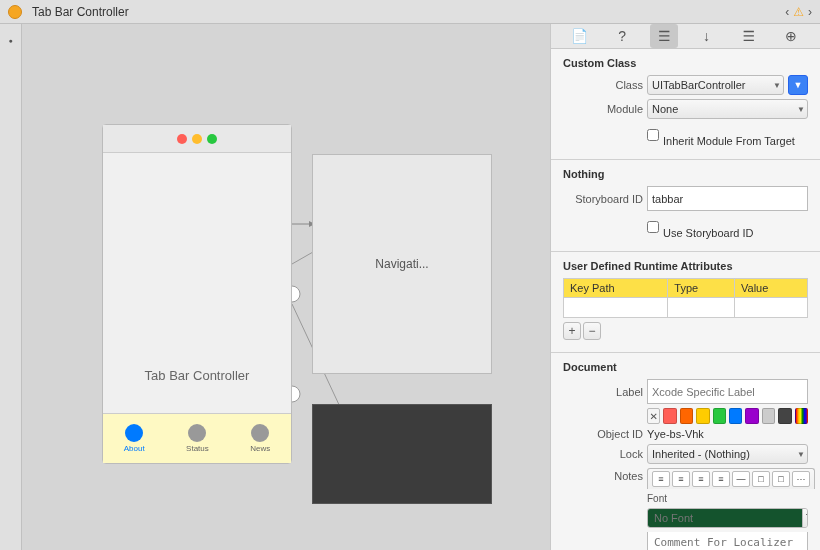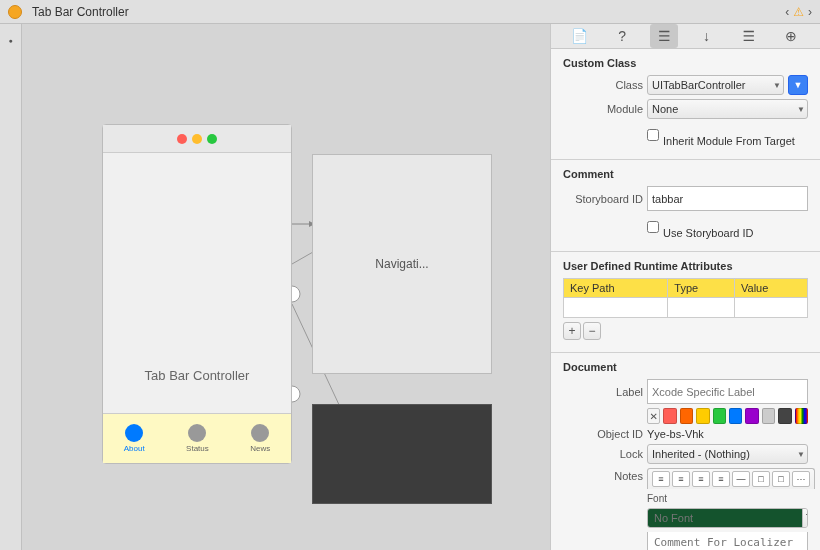--- a/index.html
+++ b/index.html
@@ -502,21 +502,21 @@
           <span class="select-arrow">▼</span>
         </div>
       </div>
       <div class="checkbox-row">
         <input type="checkbox" style="">
         <span class="checkbox-label">Inherit Module From Target</span>
       </div>
     </div>
 
     <div class="section">
-      <div class="section-title">Comment</div>
+      <div class="section-title">Nothing</div>
       <div class="form-row">
         <span class="form-label">Storyboard ID</span>
         <input class="form-input" type="text" value="tabbar" style="">
       </div>
       <div class="checkbox-row">
         <input type="checkbox" style="">
         <span class="checkbox-label">Use Storyboard ID</span>
       </div>
     </div>
 

